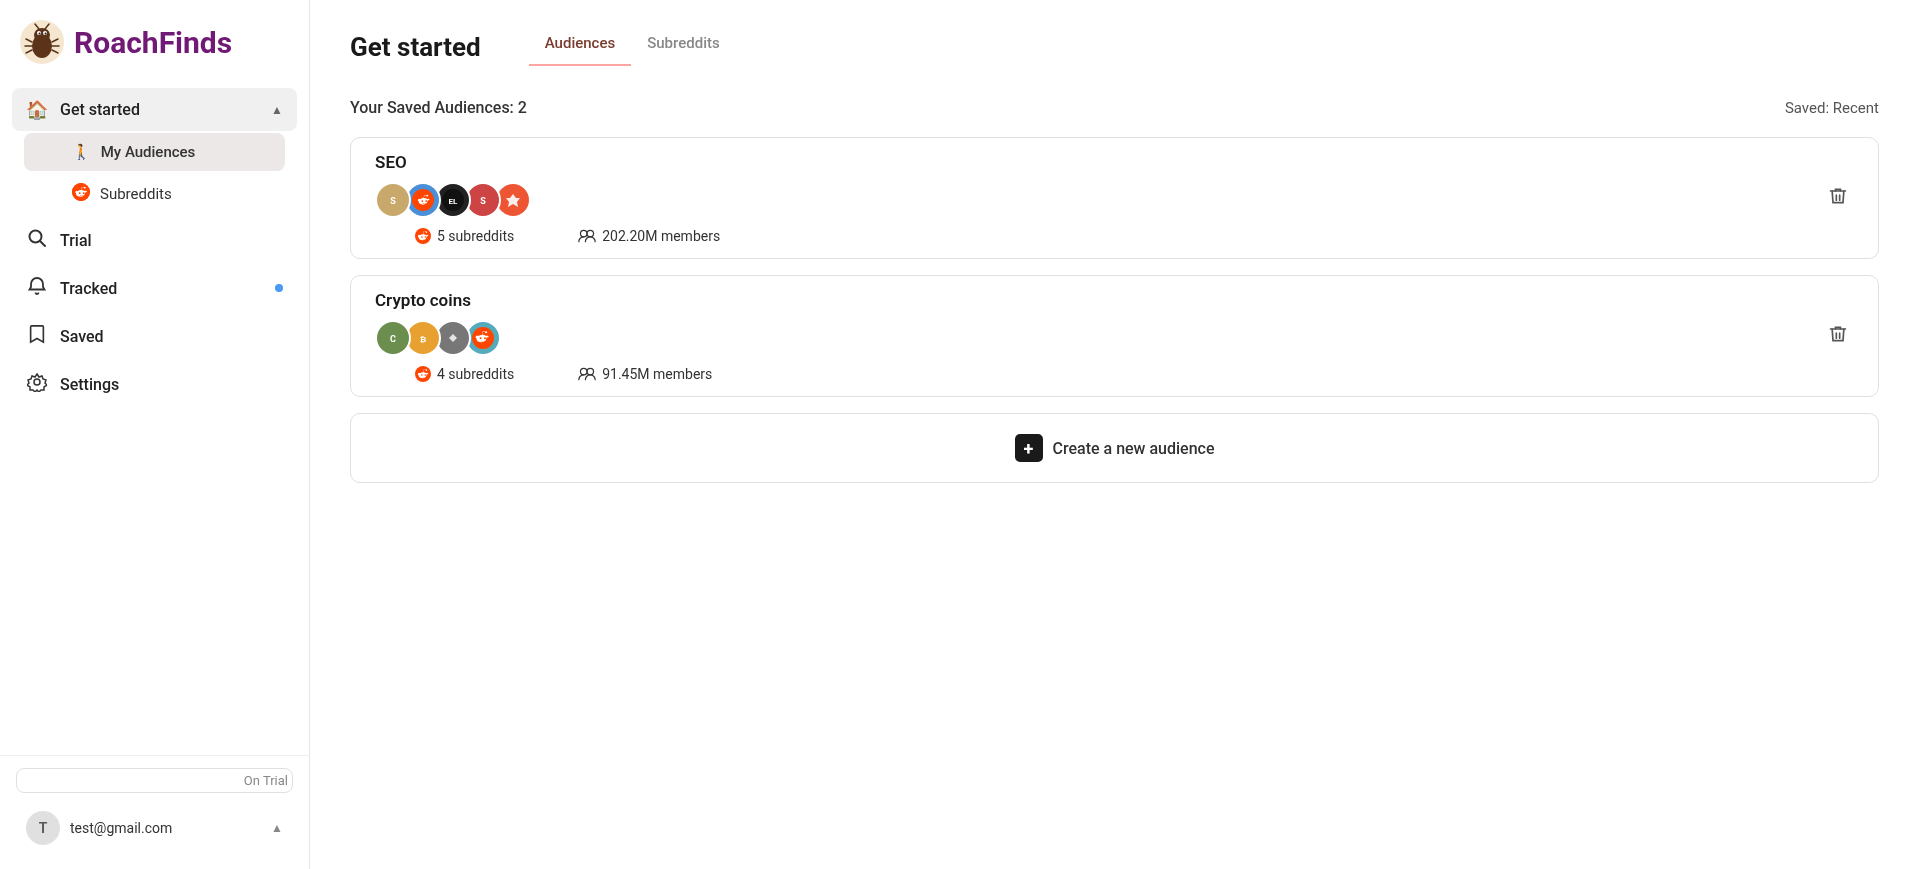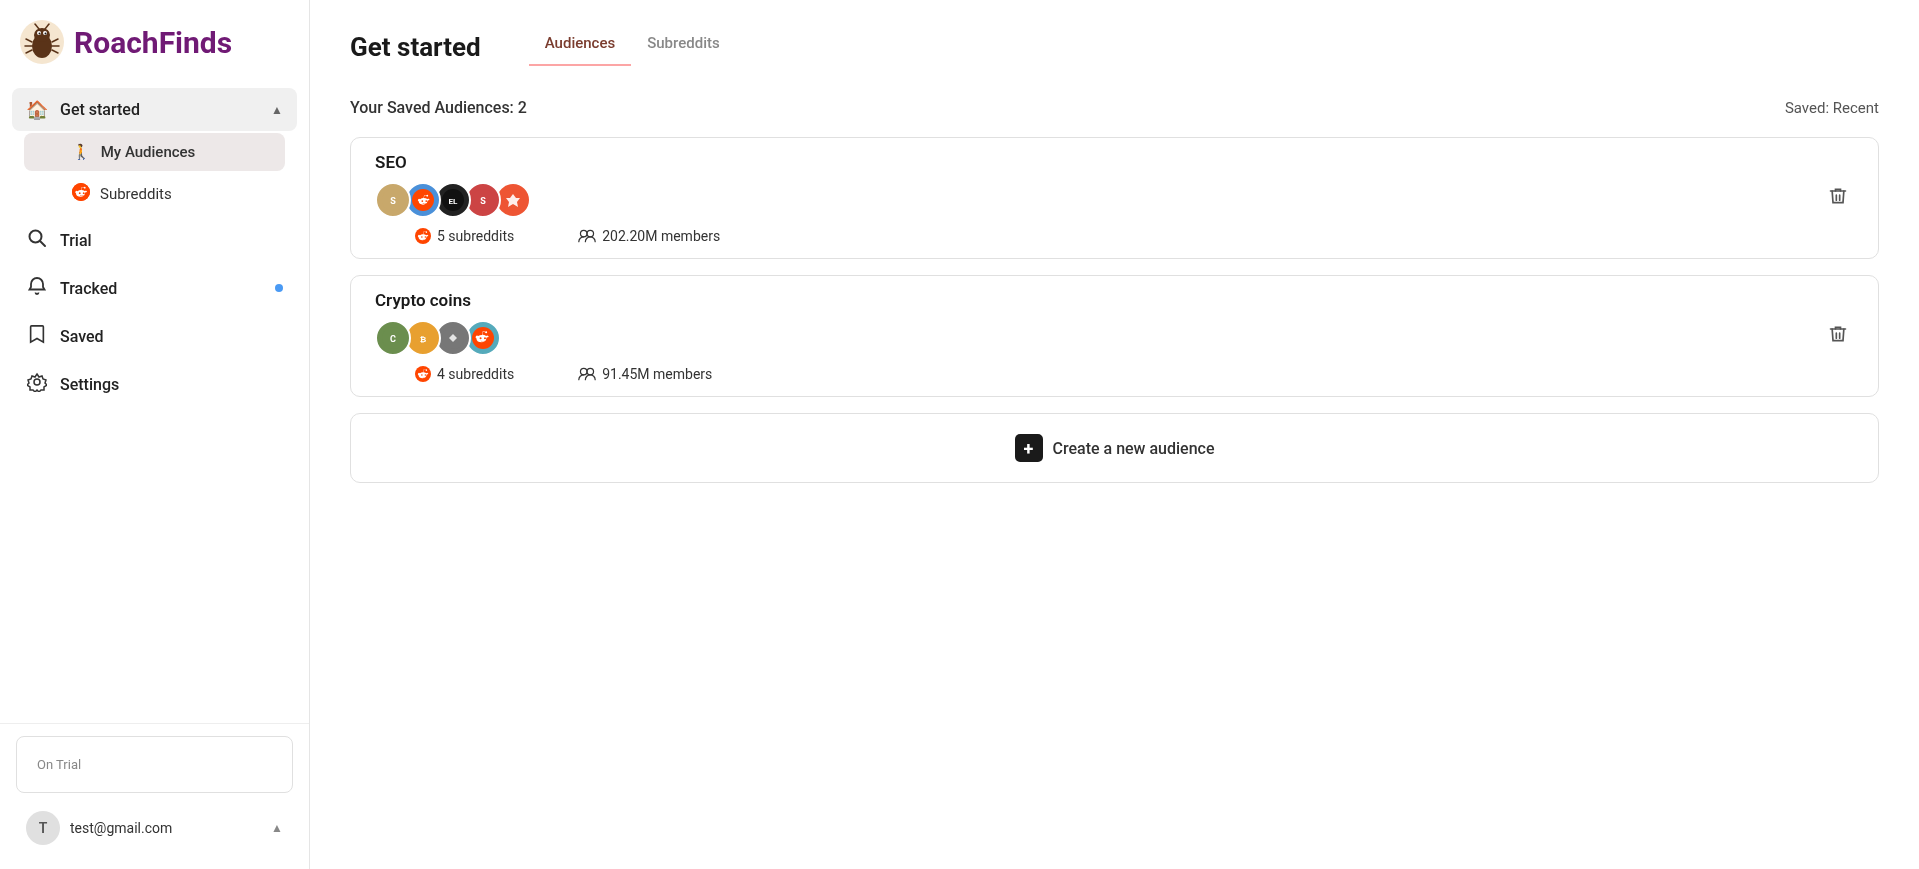--- a/index.html
+++ b/index.html
@@ -106,24 +106,24 @@
       background: #ede8e8;
       font-weight: 500;
     }
 
     .sidebar-footer {
       padding: 12px 16px 16px;
       border-top: 1px solid #eee;
     }
 
     .on-trial-badge {
-      text-align: left;
+      text-align: right;
       color: #888;
       font-size: 13px;
-      padding: 20px;
+      padding: 4px;
       border: 1px solid #e0e0e0;
       border-radius: 8px;
       margin-bottom: 10px;
     }
 
     .user-row {
       display: flex;
       align-items: center;
       gap: 10px;
       padding: 8px 10px;

